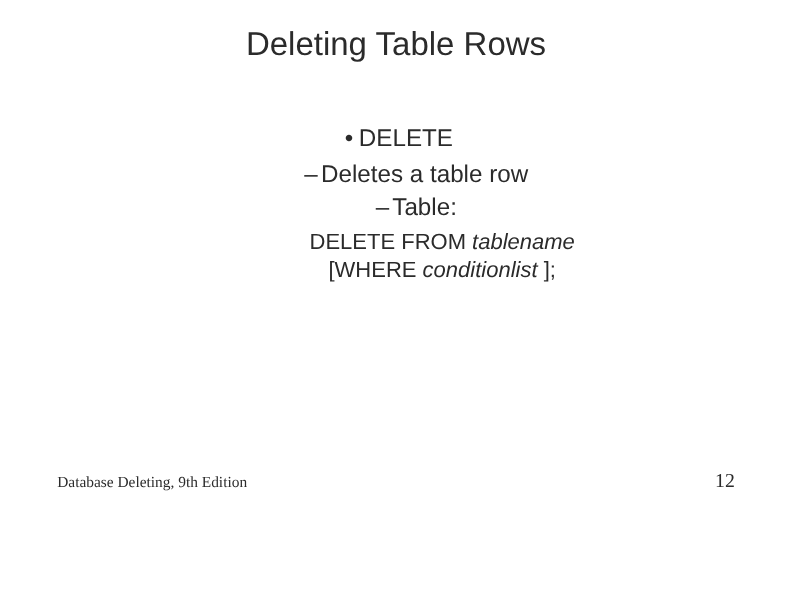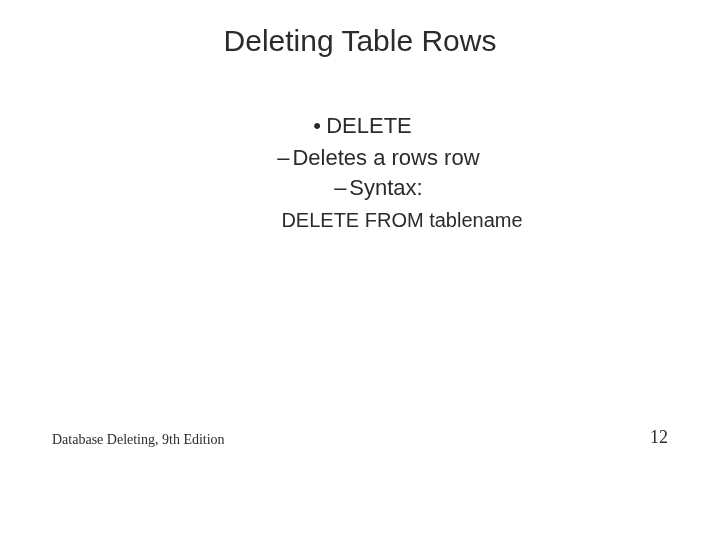--- a/index.html
+++ b/index.html
@@ -48,21 +48,21 @@
   .b2 {
     margin-bottom: 2px;
   }
   .syntax-block {
     margin-left: 50px;
     font-size: 20px;
     margin-top: 6px;
     margin-bottom: 14px;
   }
   .syntax-block .line { white-space: nowrap; }
-  .italic { }
+  .italic { font-style: italic; }
   .bullet-dot {
     display: inline-block;
     width: 18px;
   }
   .dash {
     display: inline-block;
     width: 18px;
   }
   .footer-left {
     position: absolute;
@@ -87,28 +87,29 @@
   <div class="title">Deleting Table Rows</div>
 
   <div class="body">
 
     <div class="b1">
       <span class="bullet-dot">•</span><span>DELETE</span>
     </div>
 
     <div class="b2-group">
       <div class="b2">
-        <span class="dash">–</span><span>Deletes a rows row</span>
+        <span class="dash">–</span><span>Deletes a table row</span>
       </div>
       <div class="b2">
-        <span class="dash">–</span><span>Syntax:</span>
+        <span class="dash">–</span><span>Table:</span>
       </div>
 
       <div class="syntax-block">
         <div class="line"><span>DELETE FROM </span><span class="italic">tablename</span></div>
+        <div class="line"><span>[WHERE </span><span class="italic">conditionlist </span><span>];</span></div>
       </div>
     </div>
 
 
 
   </div>
 
   <div class="footer-left">Database Deleting, 9th Edition</div>
   <div class="footer-right">12</div>
 

